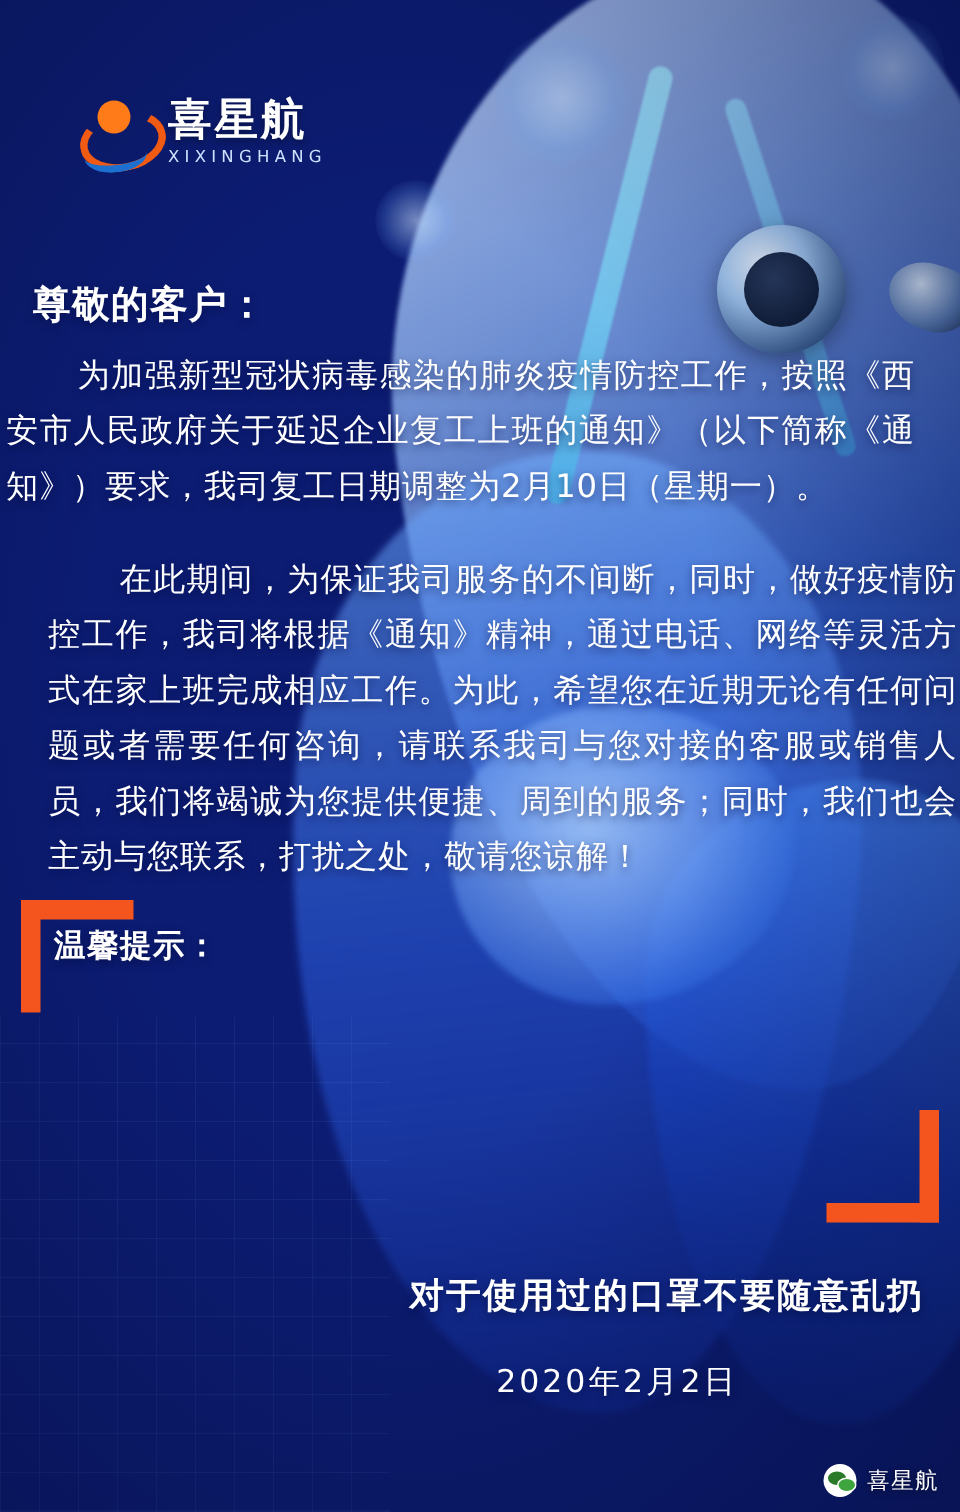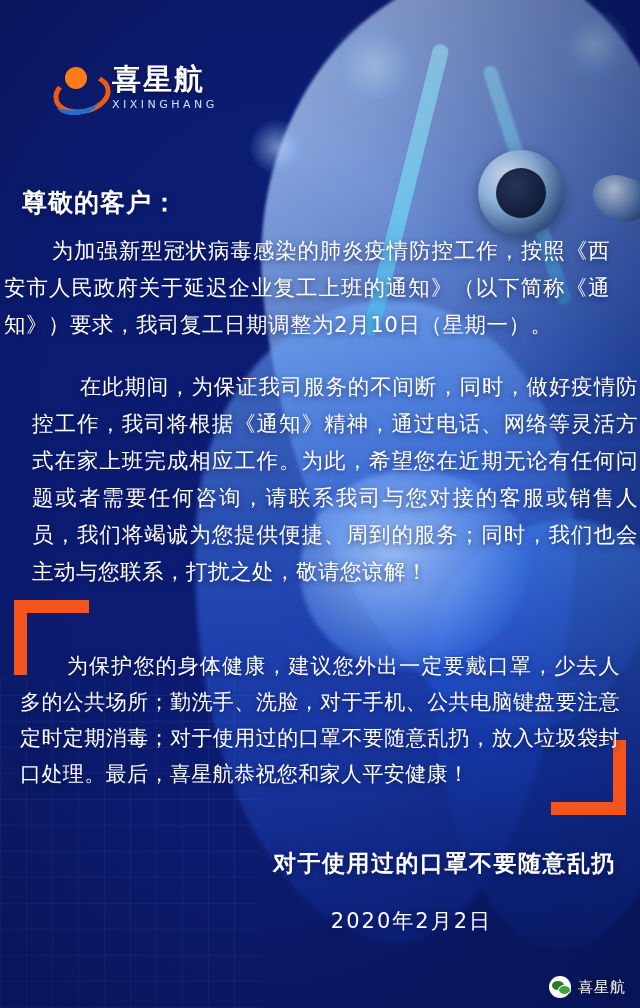--- a/index.html
+++ b/index.html
@@ -352,23 +352,21 @@
     </div>
 
     <div class="para para-2">
       <span class="indent"></span><span>在此期间，为保证我司服务的不间断，同时，做好疫情防控工作，我司将根据《通知》精神，通过电话、网络等灵活方式在家上班完成相应工作。为此，希望您在近期无论有任何问题或者需要任何咨询，请联系我司与您对接的客服或销售人员，我们将竭诚为您提供便捷、周到的服务；同时，我们也会主动与您联系，打扰之处，敬请您谅解！</span>
     </div>
   </div>
 
   <div class="tipbox">
     <span class="corner corner-tl"></span>
     <span class="corner corner-br"></span>
-    <div class="tip-body">
-      <span class="indent"></span><span>为保护您的身体健康，建议您外出一定要戴口罩，少去人多的公共场所；勤洗手、洗脸，对于手机、公共电脑键盘要注意定时定期消毒；对于使用过的口罩不要随意乱扔，放入垃圾袋封口处理。最后，喜星航恭祝您和家人平安健康！</span>
-    </div>
+    <div class="tip-title">温馨提示：</div>
   </div>
 
   <div class="signature">对于使用过的口罩不要随意乱扔</div>
   <div class="sig-date">2020年2月2日</div>
 
   <div class="footer-badge">
     <span class="wechat-icon"></span>
     <span class="footer-text">喜星航</span>
   </div>
 

